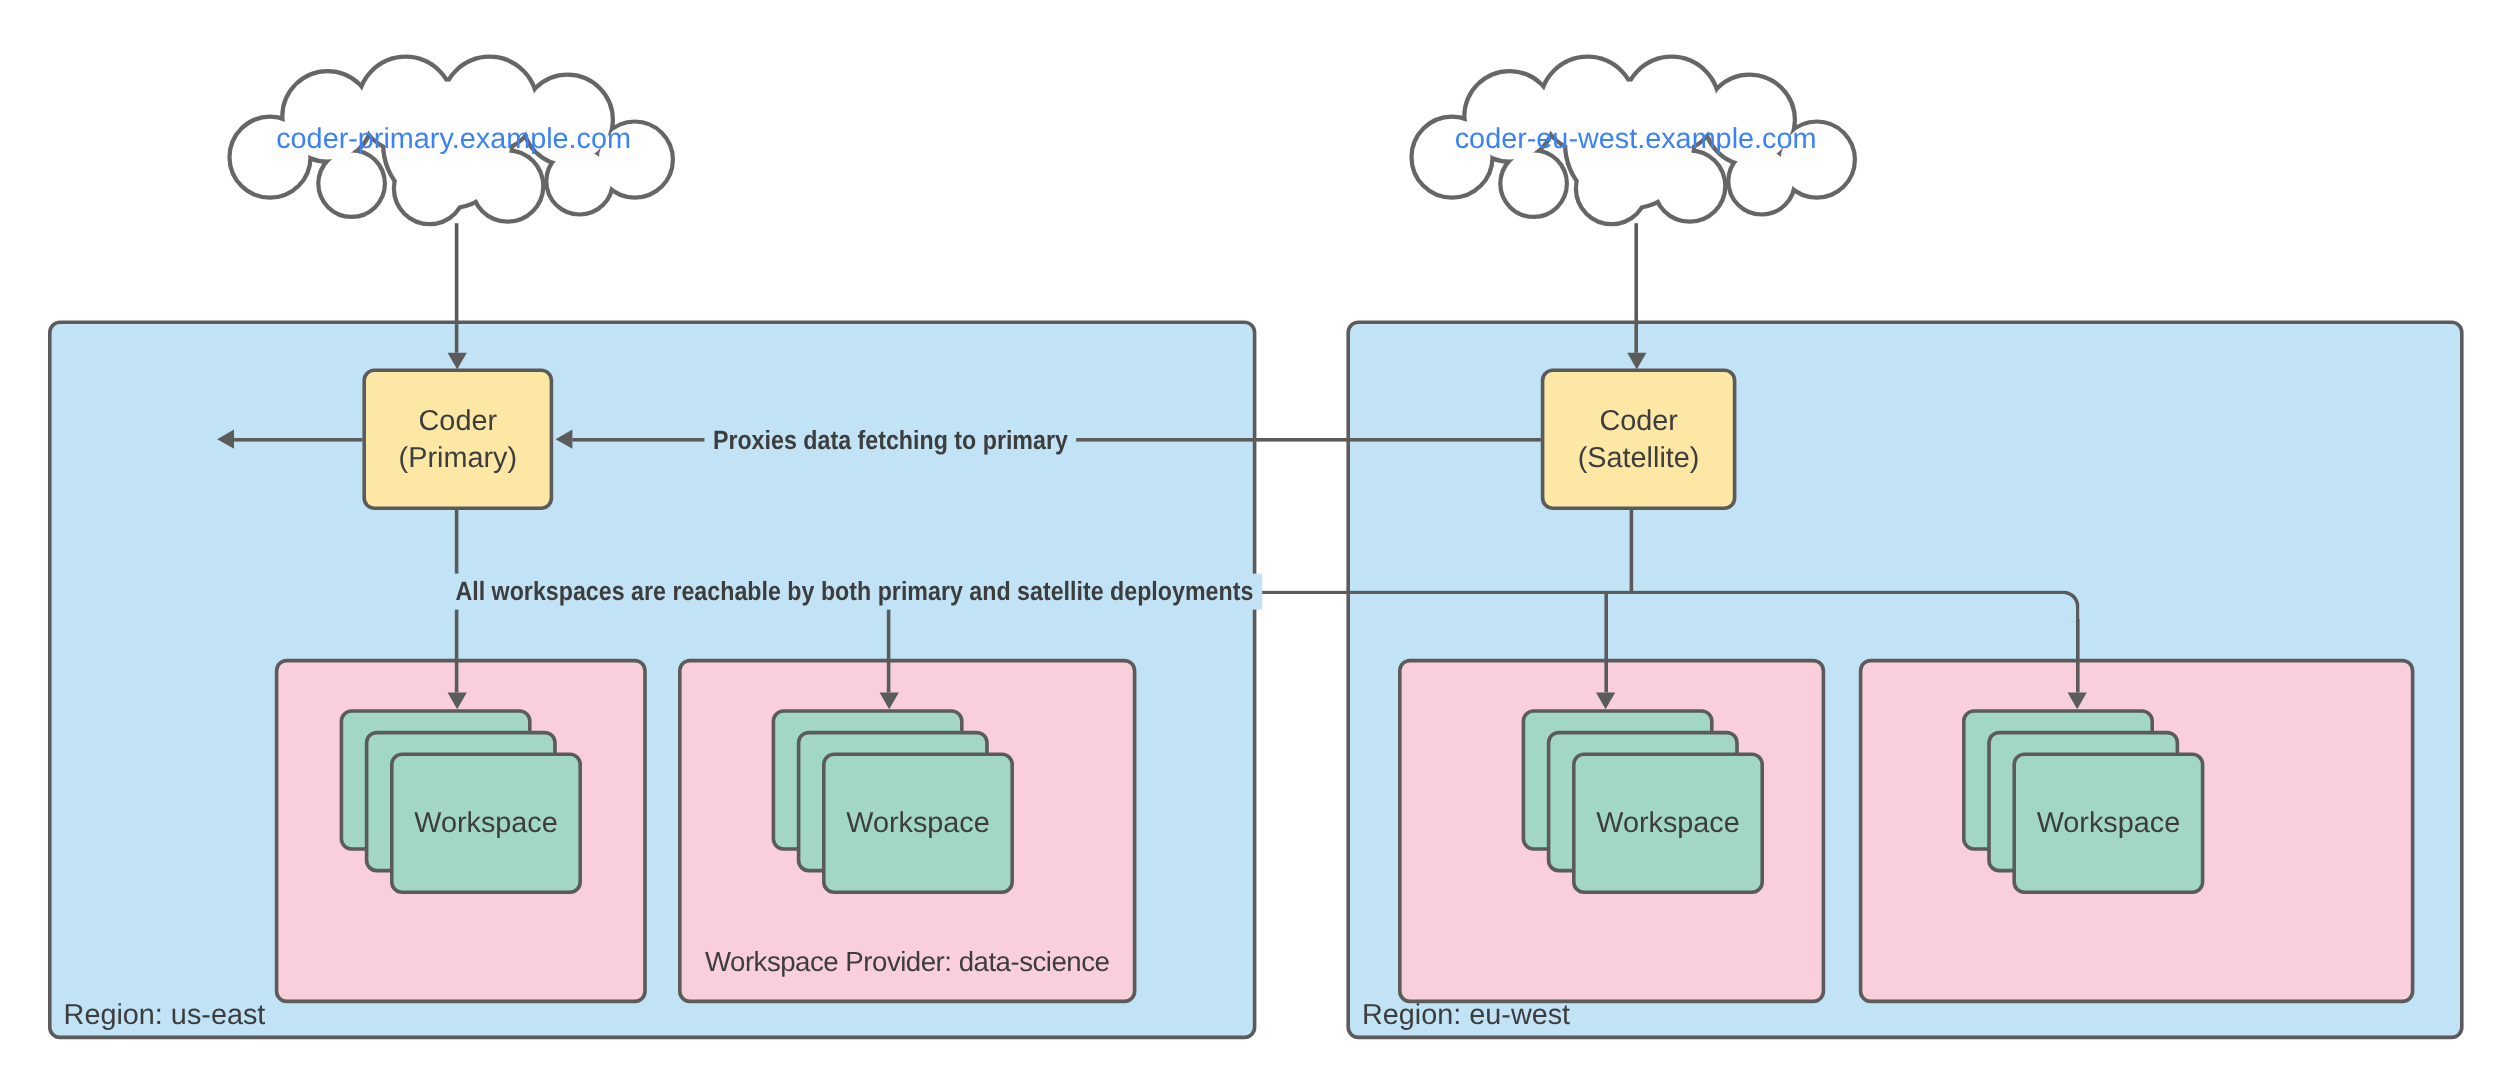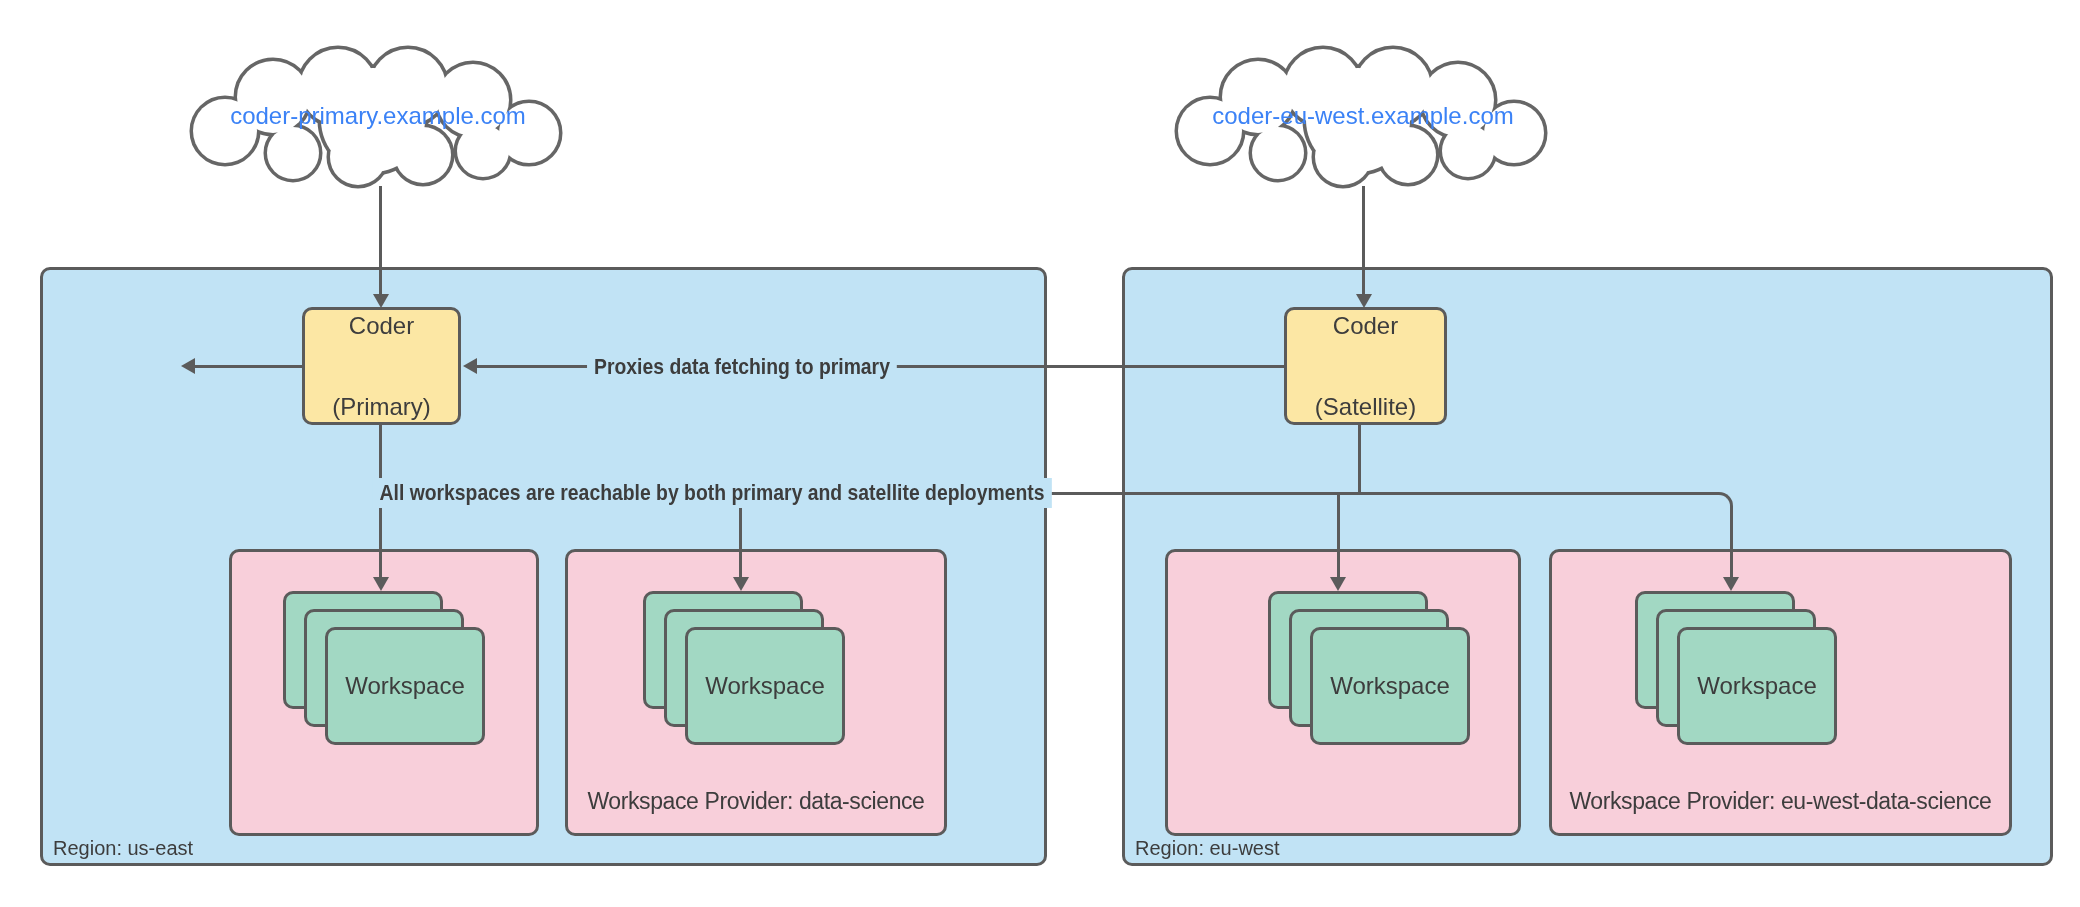--- a/index.html
+++ b/index.html
@@ -3,38 +3,38 @@
 <meta charset="utf-8">
 <style>
   html,body{margin:0;padding:0;background:#ffffff;}
   body{font-family:"Liberation Sans", sans-serif;color:#3d3d3d;}
   #canvas{position:relative;width:2080px;height:907px;background:#ffffff;overflow:hidden;}
 
   
   .region{position:absolute;background:#c1e3f5;border:3px solid #5b5b5b;border-radius:10px;box-sizing:border-box;}
   .region-us{left:40px;top:267px;width:1007px;height:599px;}
   .region-eu{left:1122px;top:267px;width:931px;height:599px;}
-  .region-label{position:absolute;left:10px;bottom:3px;font-size:20px;color:#3d3d3d;white-space:nowrap;}
+  .region-label{position:absolute;left:10px;bottom:3px;font-size:24px;color:#3d3d3d;white-space:nowrap;}
 
   
   .provider{position:absolute;background:#f8cfda;border:3px solid #5b5b5b;border-radius:10px;box-sizing:border-box;}
   .p0{left:229px;top:549px;width:310px;height:287px;}
   .p1{left:565px;top:549px;width:382px;height:287px;}
   .p2{left:1165px;top:549px;width:356px;height:287px;}
   .p3{left:1549px;top:549px;width:463px;height:287px;}
   .provider-label{position:absolute;left:0;right:0;bottom:18px;text-align:center;font-size:23px;letter-spacing:-0.4px;color:#3d3d3d;white-space:nowrap;}
 
   
   .stack{position:absolute;width:202px;height:154px;}
   .s0{left:51px;top:39px;} .s1{left:75px;top:39px;} .s2{left:100px;top:39px;} .s3{left:83px;top:39px;}
   .ws-card{position:absolute;width:160px;height:118px;background:#a2d8c3;border:3px solid #5b5b5b;border-radius:10px;box-sizing:border-box;display:flex;align-items:center;justify-content:center;font-size:24px;color:#3d3d3d;}
   .ws-back{left:0;top:0;} .ws-mid{left:21px;top:18px;} .ws-front{left:42px;top:36px;}
 
   
-  .node{position:absolute;background:#fce7a4;border:3px solid #5b5b5b;border-radius:10px;box-sizing:border-box;display:flex;flex-direction:column;align-items:center;justify-content:space-between;font-size:24px;line-height:1.3;text-align:center;}
+  .node{position:absolute;background:#fce7a4;border:3px solid #5b5b5b;border-radius:10px;box-sizing:border-box;display:flex;flex-direction:column;align-items:center;justify-content:center;font-size:24px;line-height:1.3;text-align:center;}
   .node-primary{left:302px;top:307px;width:159px;height:118px;}
   .node-satellite{left:1284px;top:307px;width:163px;height:118px;}
 
   
   .cylinder{position:absolute;left:59px;top:305px;width:122px;height:122px;}
   .cylinder-label{position:absolute;left:0;top:44px;width:122px;text-align:center;font-size:24px;color:#3d3d3d;}
 
   
   .cloud{position:absolute;width:410px;height:148px;}
   .cloud-left{left:173px;top:45px;} .cloud-right{left:1158px;top:45px;text-decoration:underline;}
@@ -116,21 +116,20 @@
   </div>
 
   <div class="provider p3">
     <div class="stack s3">
       <div class="ws-card ws-back"></div>
       <div class="ws-card ws-mid"></div>
       <div class="ws-card ws-front">
         <span>Workspace</span>
       </div>
     </div>
-    <div class="provider-label">Workspace Provider: eu-west-data-science</div>
   </div>
 
   <div class="line l-cloud-l"></div>
   <div class="line l-cloud-r"></div>
   <div class="line l-pg"></div>
   <div class="line l-prox"></div>
   <div class="line l-prim-down"></div>
   <div class="line l-sat-down"></div>
   <div class="corner"></div>
   <div class="line l-ds"></div>

